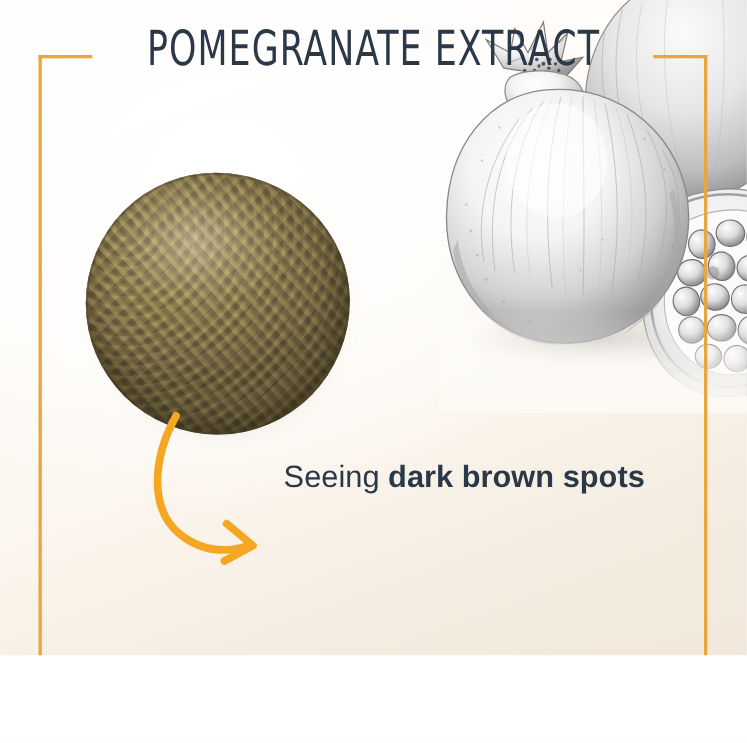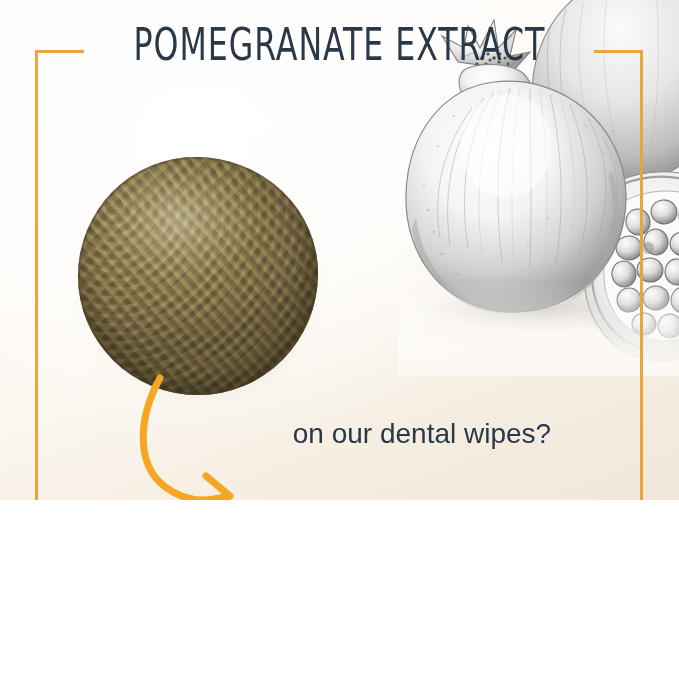--- a/index.html
+++ b/index.html
@@ -3,21 +3,21 @@
 <meta charset="utf-8">
 <style>
   html, body {
     margin: 0;
     padding: 0;
     background: #ffffff;
   }
   #stage {
     position: relative;
     width: 679px;
-    height: 500px;
+    height: 596px;
     overflow: hidden;
     font-family: "Liberation Sans", sans-serif;
     background: #fdfbf7;
   }
   
   .bg-base {
     position: absolute;
     inset: 0;
     background:
       linear-gradient(160deg, #fffdfd 0%, #fffcf9 28%, #fbf6ee 58%, #f4ece0 82%, #f1e8db 100%);
@@ -358,16 +358,16 @@
 
   <div class="frame-seg frame-tl-v"></div>
   <div class="frame-seg frame-tl-h"></div>
   <div class="frame-seg frame-bottom"></div>
   <div class="frame-seg frame-tr-v"></div>
   <div class="frame-seg frame-tr-h"></div>
 
   <div class="title">POMEGRANATE EXTRACT</div>
 
   <div class="copy">
-    <div class="line">on our dental wipes?</div>
+    <div class="line"><span>Seeing </span><b>dark brown spots</b></div>
   </div>
 
 </div>
 
 </body></html>

